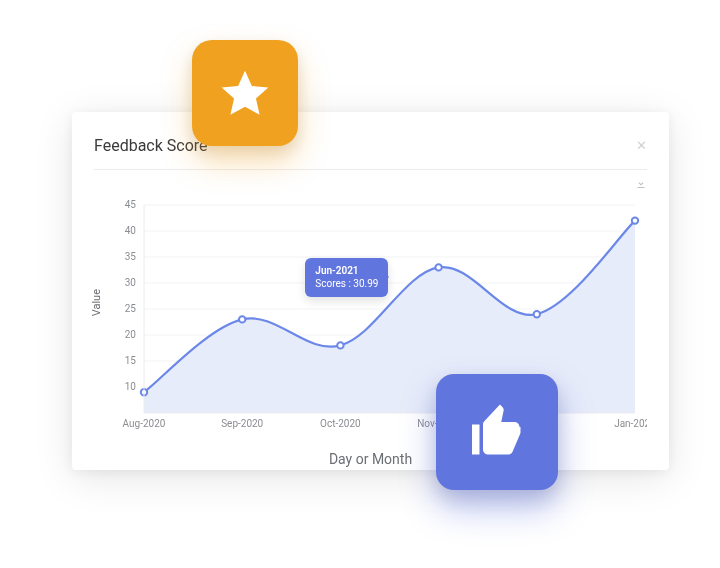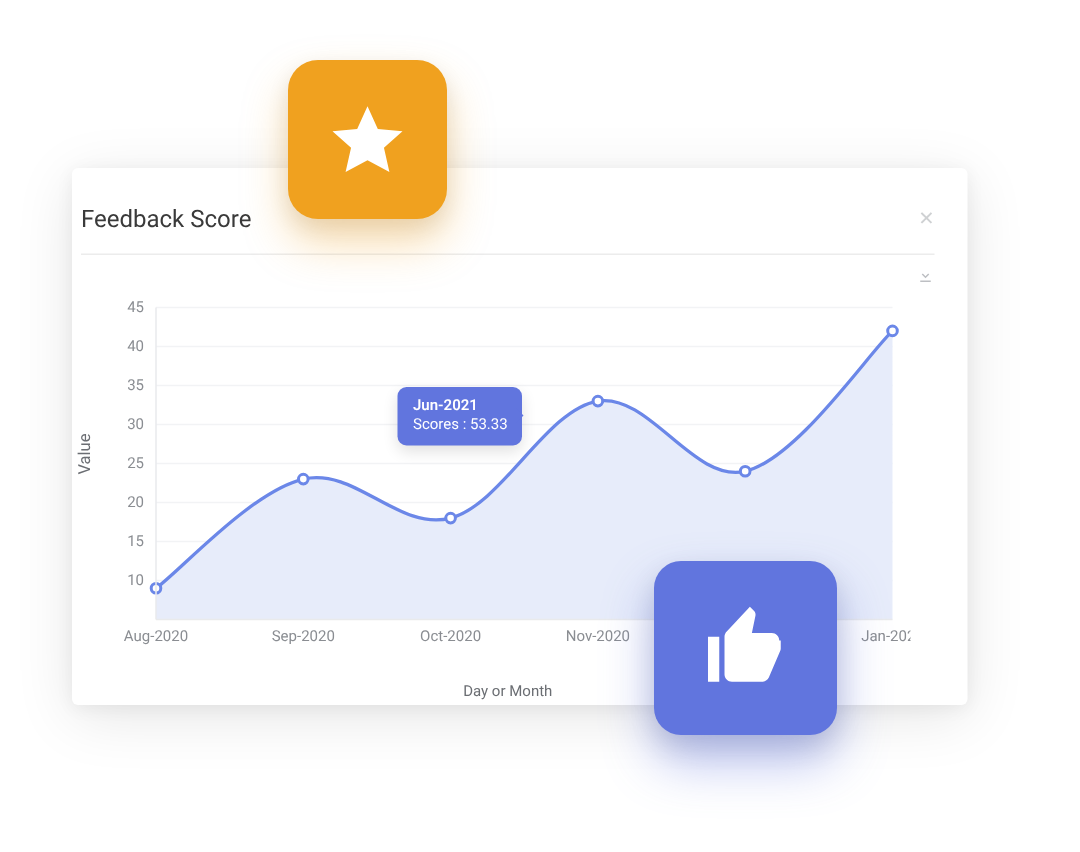--- a/index.html
+++ b/index.html
@@ -2,26 +2,26 @@
 <html><head>
 <meta charset="utf-8">
 <style>
   * { box-sizing: border-box; margin: 0; padding: 0; }
   body { font-family: -apple-system, BlinkMacSystemFont, "Segoe UI", Roboto, sans-serif; background: #fff; width: 720px; height: 568px; position: relative; overflow: hidden; }
   
   .outer { position: absolute; inset: 0; border-radius: 32px; background: #fff; }
   
   .card {
     position: absolute;
-    left: 48px; top: 112px;
+    left: 72px; top: 112px;
     width: 597px; height: 358px;
     background: #fff;
     border-radius: 4px;
     box-shadow: 0 8px 40px rgba(0,0,0,0.10), 0 2px 12px rgba(0,0,0,0.06);
-    padding: 24px 22px 18px 6px;
+    padding: 24px 22px 18px 22px;
   }
   .card-header {
     display: flex; align-items: center; justify-content: space-between;
     border-bottom: 1px solid #ececec;
     padding-bottom: 14px;
   }
   .card-title { font-size: 16px; color: #3a3a3a; font-weight: 400; }
   .close-x { color: #cfd1d3; font-size: 13px; cursor: pointer; }
   .download-row { display: flex; justify-content: flex-end; padding-top: 8px; }
   .dl-icon { color: #bdbfc3; font-size: 12px; cursor: pointer; }
@@ -30,21 +30,21 @@
   .chart-svg { display: block; }
   .y-axis-label {
     position: absolute; left: -4px; top: 50%;
     transform: rotate(-90deg) translateX(50%);
     transform-origin: left top;
     font-size: 11px; color: #6b6e73;
   }
   .x-axis-label {
     position: absolute; left: 50%; bottom: -2px;
     transform: translateX(-50%);
-    font-size: 10px; color: #6b6e73; text-align: right;
+    font-size: 14px; color: #6b6e73; text-align: right;
   }
   .tick-text { font-size: 10px; fill: #8a8d92; }
   .grid-line { stroke: #f2f3f5; stroke-width: 1; }
   .axis-line { stroke: #e9eaec; stroke-width: 1; }
   .series-area { fill: #e7ecfa; }
   .series-line { fill: none; stroke: #6b87e8; stroke-width: 2.2; }
   .series-dot { fill: #fff; stroke: #6b87e8; stroke-width: 2; }
   
   .tooltip {
     position: absolute;
@@ -136,21 +136,21 @@
           <text x="50" y="232" text-anchor="middle" class="tick-text">Aug-2020</text>
           <text x="148.2" y="232" text-anchor="middle" class="tick-text">Sep-2020</text>
           <text x="246.4" y="232" text-anchor="middle" class="tick-text">Oct-2020</text>
           <text x="344.59999999999997" y="232" text-anchor="middle" class="tick-text">Nov-2020</text>
           <text x="442.8" y="232" text-anchor="middle" class="tick-text">Dec-2020</text>
           <text x="541" y="232" text-anchor="middle" class="tick-text">Jan-2021</text>
           <line x1="50" y1="10" x2="50" y2="218" class="axis-line"></line>
         </svg>
       <div class="tooltip" id="tt" style="left: 211.32px; top: 62.852px;">
         <div class="tt-title">Jun-2021</div>
-        <div>Scores : 53.33</div>
+        <div>Scores : 30.99</div>
       </div>
     </div>
   </div>
 
   <div class="badge-star">
     <svg width="56" height="56" viewBox="0 0 24 24">
       <path fill="#ffffff" d="M12 2.5l2.95 6.48 7.05.64-5.3 4.74 1.56 6.94L12 17.9l-6.26 3.4 1.56-6.94L2 9.62l7.05-.64L12 2.5z"></path>
     </svg>
   </div>
 

